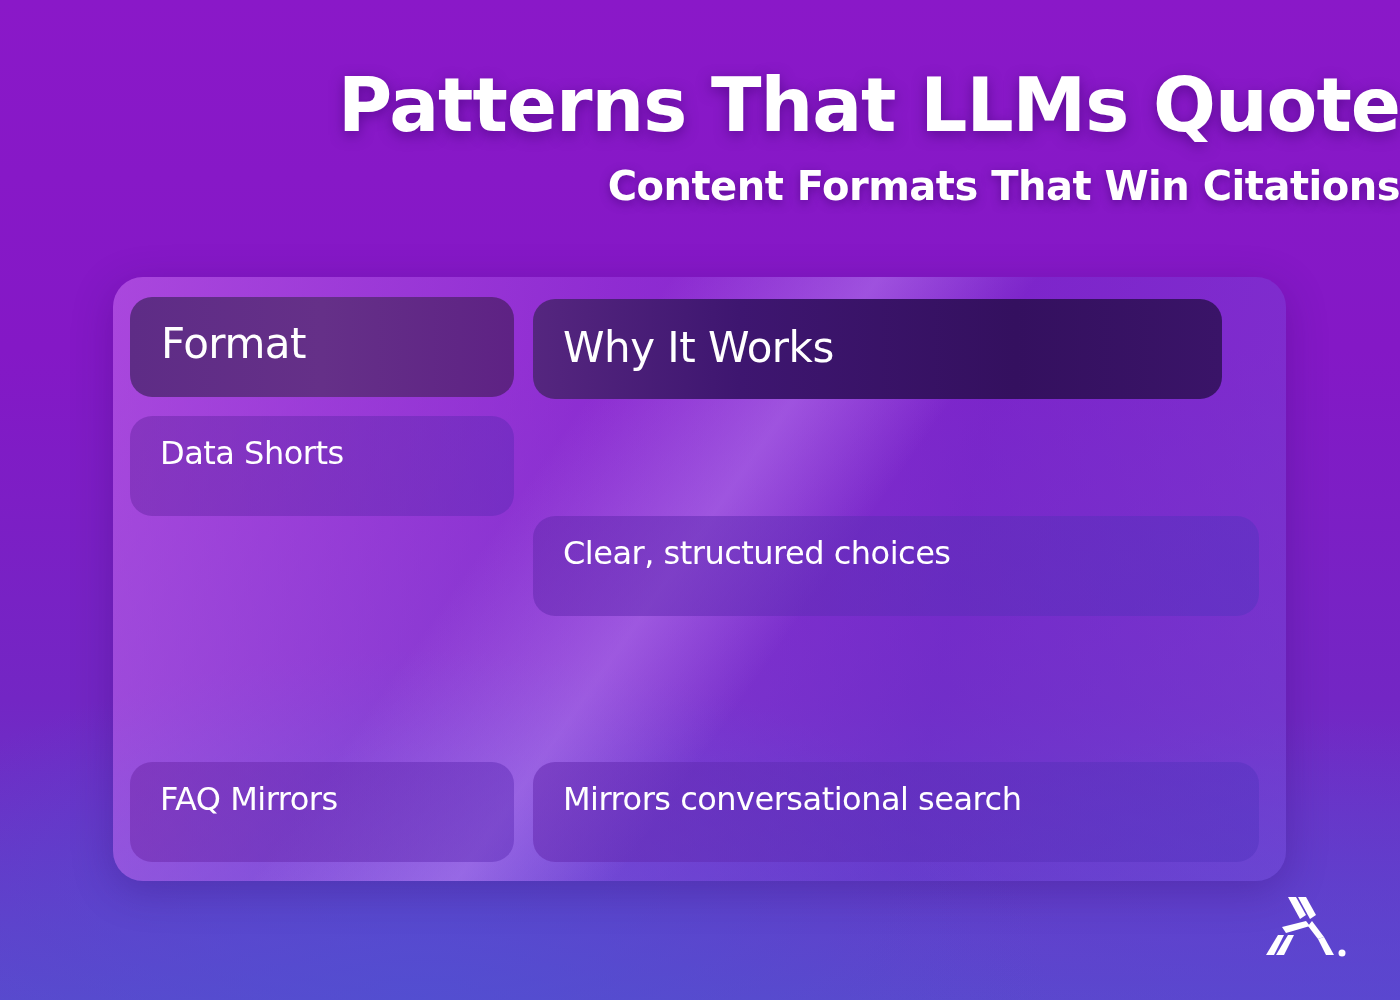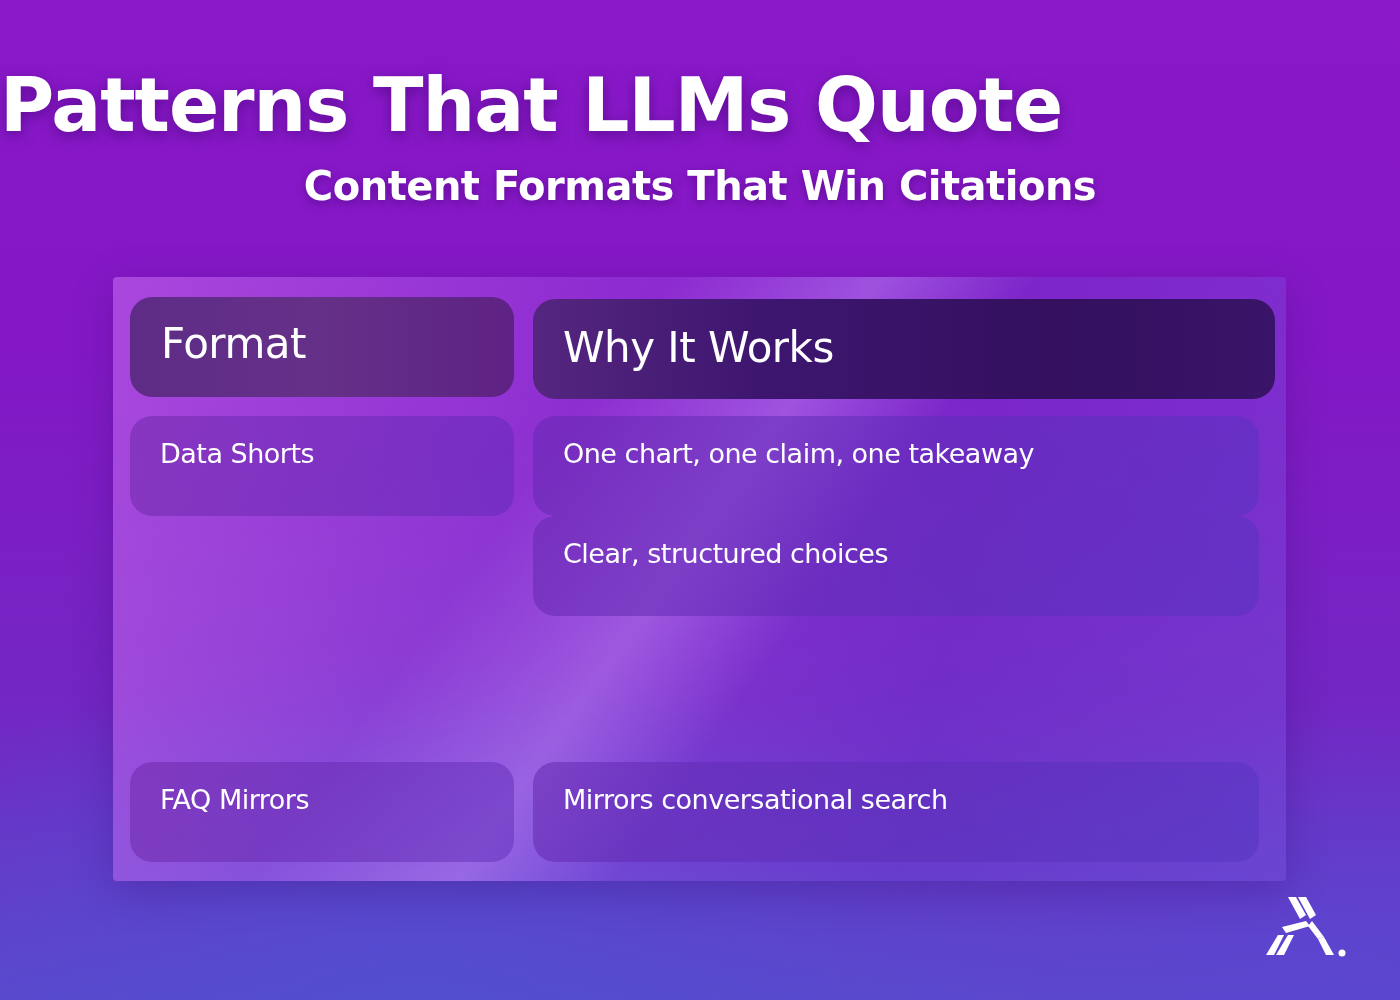--- a/index.html
+++ b/index.html
@@ -6,34 +6,34 @@
   body {
     width: 1400px; height: 1000px; overflow: hidden; position: relative;
     font-family: "Liberation Sans", "DejaVu Sans", sans-serif;
     background:
       radial-gradient(ellipse 900px 500px at 30% 100%, rgba(80,80,210,0.75), rgba(80,80,210,0) 70%),
       radial-gradient(ellipse 700px 400px at 95% 100%, rgba(90,70,210,0.6), rgba(90,70,210,0) 70%),
       linear-gradient(180deg, #8a18c8 0%, #8418c6 35%, #7326c4 70%, #5b48cc 100%);
     color: #fff;
   }
   .title {
-    position: absolute; left: 0; right: 0; top: 62px; text-align: left;
+    position: absolute; left: 0; right: 0; top: 62px; text-align: right;
     font-family: "DejaVu Sans", sans-serif; font-weight: bold;
     font-size: 74px; letter-spacing: -1px;
     text-shadow: 0 4px 14px rgba(60,0,110,0.55);
   }
   .subtitle {
-    position: absolute; left: 0; right: 0; top: 163px; text-align: center;
+    position: absolute; left: 0; right: 0; top: 163px; text-align: right;
     font-family: "DejaVu Sans", sans-serif; font-weight: bold;
     font-size: 40px; letter-spacing: -0.5px;
     text-shadow: 0 3px 10px rgba(60,0,110,0.5);
   }
   .panel {
     position: absolute; left: 113px; top: 277px; width: 1173px; height: 604px;
-    border-radius: 4px;
+    border-radius: 30px;
     background:
       linear-gradient(100deg, rgba(200,110,240,0.55) 0%, rgba(160,80,230,0.35) 40%, rgba(110,60,210,0.35) 70%, rgba(120,80,220,0.4) 100%);
     box-shadow: 0 10px 40px rgba(40,0,90,0.25);
     overflow: hidden;
   }
   .panel::before {
     content: ""; position: absolute; inset: 0;
     background: linear-gradient(125deg, rgba(255,255,255,0) 35%, rgba(210,160,255,0.35) 48%, rgba(255,255,255,0) 58%);
     pointer-events: none;
   }
@@ -43,26 +43,26 @@
     box-sizing: border-box; padding-left: 30px;
     font-family: "DejaVu Sans", sans-serif;
     letter-spacing: -0.5px;
   }
   .hdr-left {
     left: 17px; top: 20px; width: 384px; height: 100px;
     background: linear-gradient(90deg, #5e2c86 0%, #653088 50%, #5e2284 100%);
     font-size: 42px; padding-left: 31px; padding-bottom: 8px;
   }
   .hdr-right {
-    left: 420px; top: 22px; width: 742px; height: 100px;
+    left: 420px; top: 22px; width: 689px; height: 100px;
     background: linear-gradient(90deg, #55267f 0%, #3e1670 30%, #34105f 70%, #3a1468 100%);
     font-size: 42px; padding-bottom: 4px;
   }
   .row-left, .row-right {
-    font-size: 27px; padding-bottom: 26px;
+    font-size: 32px; padding-bottom: 26px;
   }
   .row-left { left: 17px; width: 384px; height: 100px;
     background: linear-gradient(100deg, rgba(110,40,170,0.55), rgba(90,40,180,0.45));
   }
   .row-right { left: 420px; width: 726px; height: 100px;
     background: linear-gradient(100deg, rgba(100,40,175,0.55), rgba(80,50,190,0.45));
   }
   .logo {
     position: absolute; left: 1262px; top: 895px; width: 90px; height: 65px;
   }
@@ -72,21 +72,20 @@
 
 <div>
   <h1 class="title" style="margin:0">Patterns That LLMs Quote</h1>
   <h2 class="subtitle" style="margin:0">Content Formats That Win Citations</h2>
 
   <div class="panel">
     <div class="cell hdr-left">Format</div>
     <div class="cell hdr-right">Why It Works</div>
 
     <div class="cell row-left" style="top:139px">Data Shorts</div>
-    <div class="cell row-right" style="top:139px">One chart, one claim, one takeaway</div>
 
     <div class="cell row-right" style="top:239px">Clear, structured choices</div>
 
 
     <div class="cell row-left" style="top:485px">FAQ Mirrors</div>
     <div class="cell row-right" style="top:485px">Mirrors conversational search</div>
   </div>
 
   <div class="logo">
     <svg width="90" height="65" viewBox="0 0 90 65">

